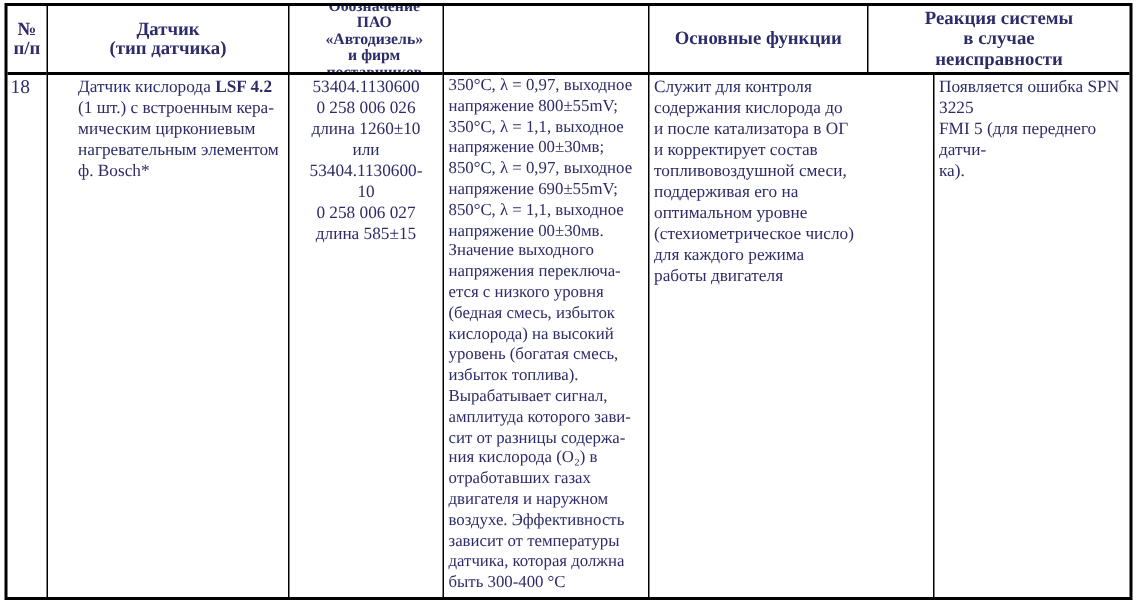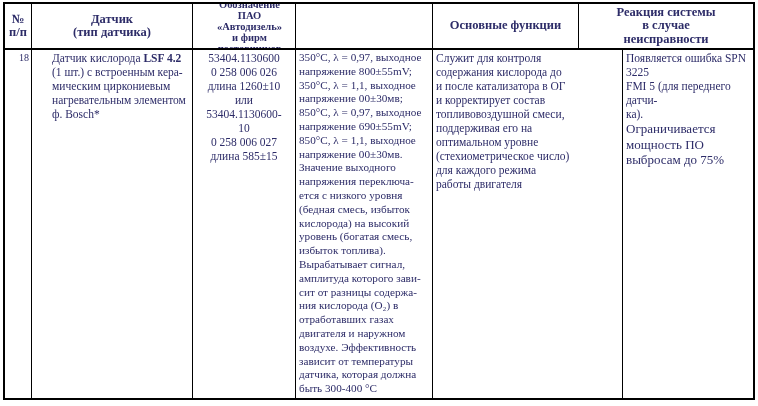--- a/index.html
+++ b/index.html
@@ -54,21 +54,21 @@
   .split-bottom {
     flex: 1 1 auto;
     display: flex; flex-direction: column; justify-content: center;
   }
   .multiline { white-space: pre-line; }
   .bcell {
     font-size: 11px;
     line-height: 13.8px;
     padding-top: 1px;
   }
-  .bcell.num { text-align: right; font-size: 10px; }
+  .bcell.num { text-align: left; font-size: 13px; }
   .bcell.center { text-align: center; font-size: 11.5px; line-height: 14px; }
   .sensor-cell { font-size: 11.5px; line-height: 14px; padding-left: 20px; }
   .sensor-cell b { font-weight: bold; }
   .func-cell { font-size: 11.5px; line-height: 14px; padding-left: 3px; }
   .char-cell { padding-left: 3px; font-size: 11.2px; }
   .react-cell { font-size: 11.5px; line-height: 14px; padding-left: 3px; margin-left: 44px; }
   .react-limit { font-size: 13px; line-height: 15.5px; }
 </style>
 </head>
 <body>
@@ -162,17 +162,15 @@
 поддерживая его на
 оптимальном уровне
 (стехиометрическое число)
 для каждого режима
 работы двигателя</div>
 
   <div class="cell bcell react-cell">
     <div class="multiline">Появляется ошибка SPN 3225
 FMI 5 (для переднего датчи-
 ка).</div>
-    <div class="multiline react-limit">Ограничивается мощность ПО
-выбросам до 75%</div>
   </div>
 
 </div>
 
 </body></html>

